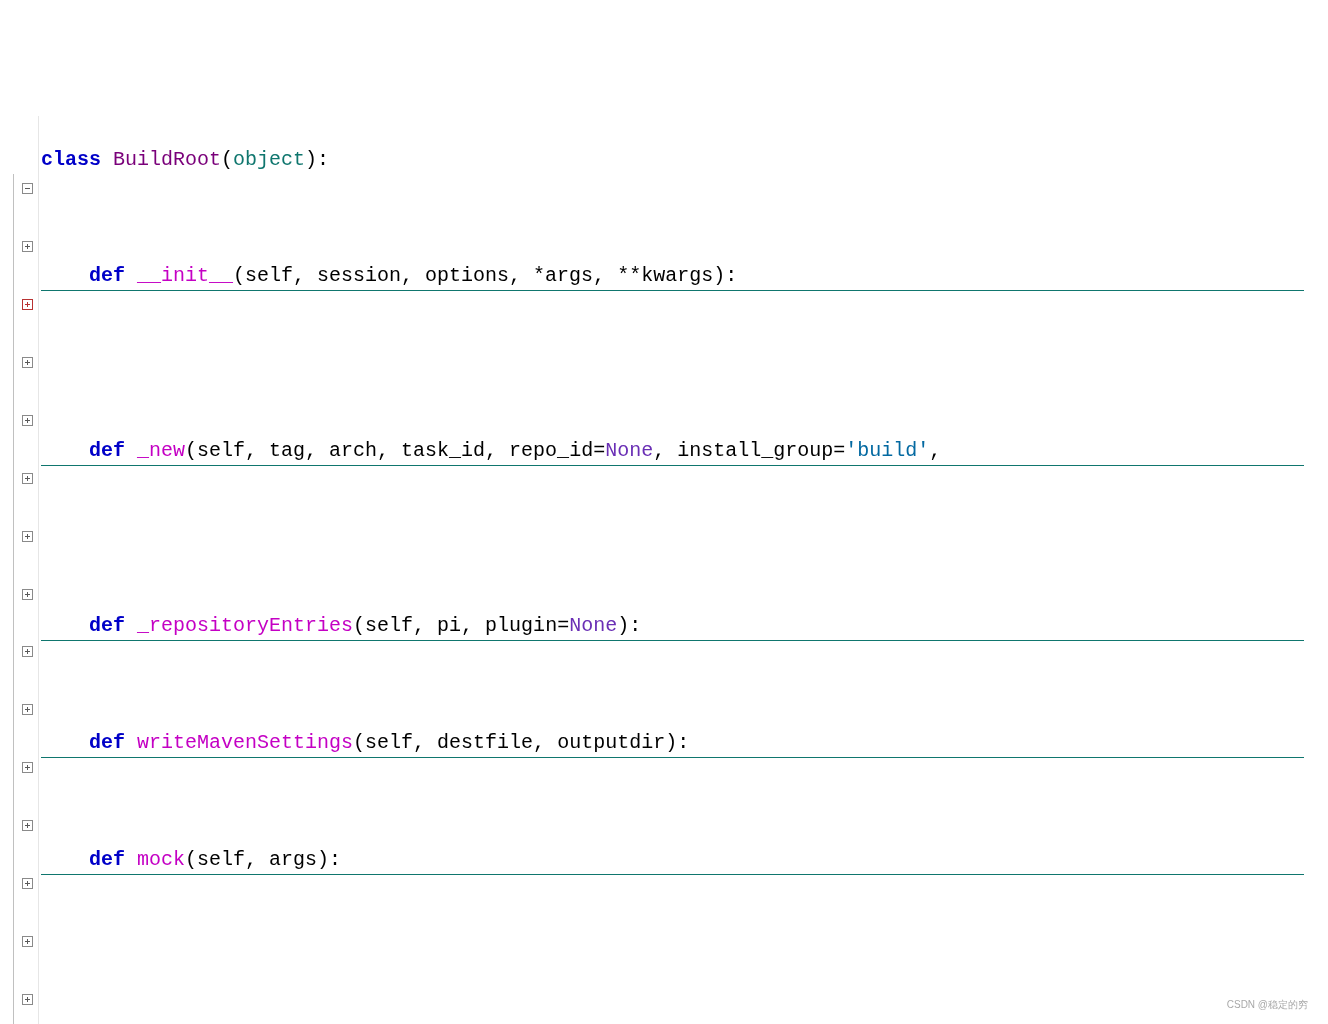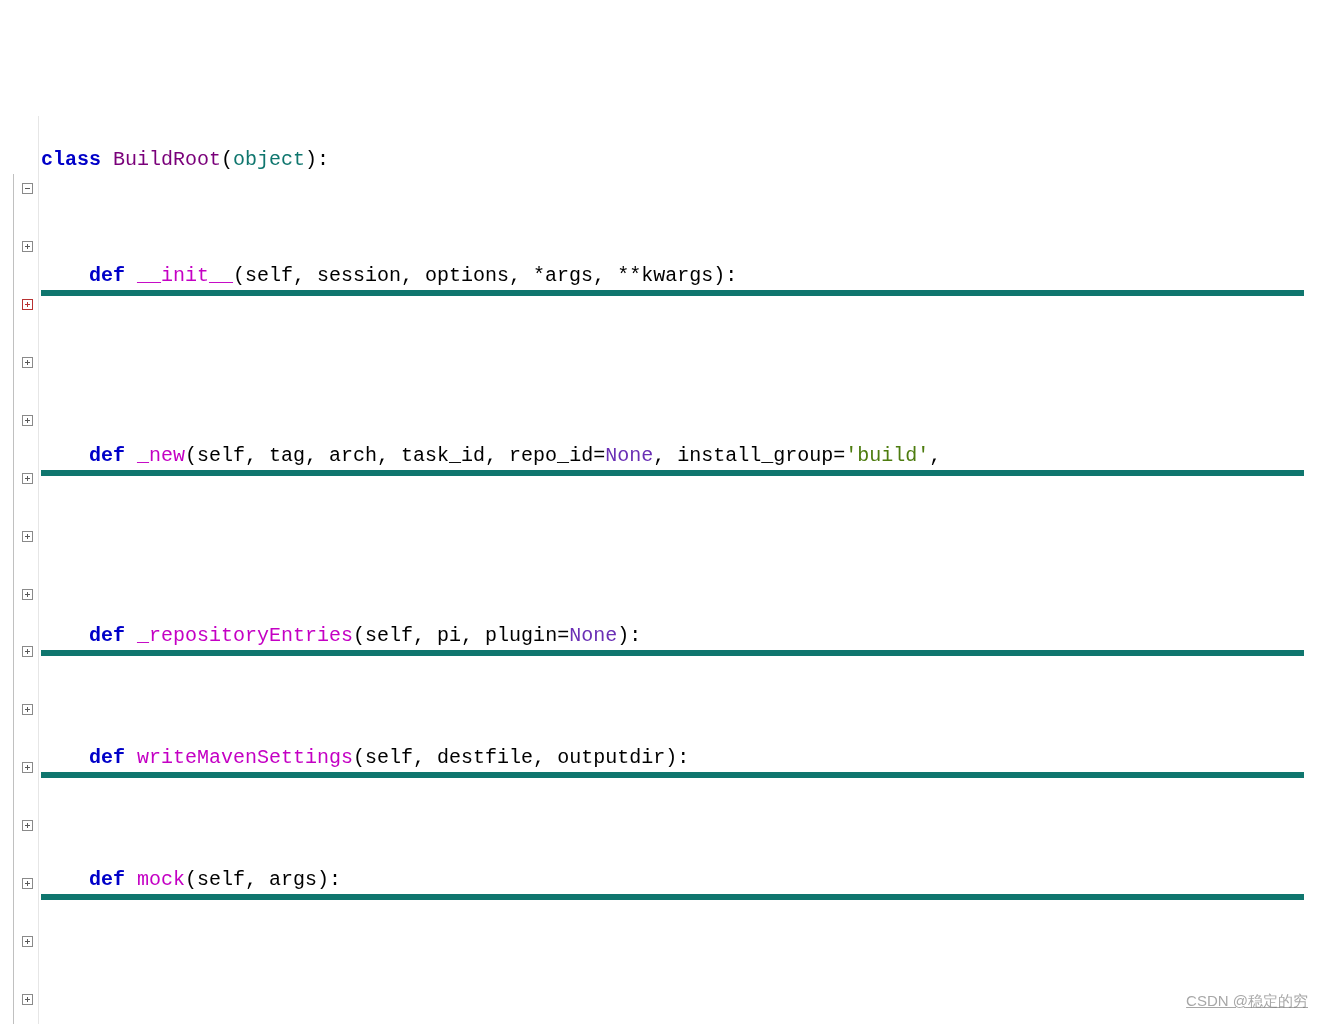--- a/index.html
+++ b/index.html
@@ -60,40 +60,39 @@
     border-left: 1px solid #c0c0c0;
   }
   .code {
     padding-left: 2px;
     flex: 1;
   }
   .line {
     height: 29px;
   }
   .hr {
-    border-bottom: 6px solid #0f766e;
+    border-bottom: 1px solid #0f766e;
     margin-left: 0;
     margin-right: 24px;
   }
   .kw-blue { color: #0000c8; font-weight: bold; text-align: center; }
   .cls { color: #7a007a; text-align: right; }
   .fn { color: #c400c4; }
   .obj { color: #0f766e; }
   .none { color: #6a2fb5; }
-  .str { color: #4d7c0f; }
+  .str { color: #0369a1; }
   .txt { color: #000000; }
   .watermark {
     position: absolute;
     right: 20px;
     bottom: 12px;
     font-family: Arial, sans-serif;
-    font-size: 15px;
+    font-size: 10px;
     color: rgba(120,120,120,0.65);
     white-space: nowrap;
-    text-decoration: underline;
   }
 </style>
 </head>
 <body>
 
 
 
 <div class="editor">
   <div class="gutter">
     <div class="gutter-col">

